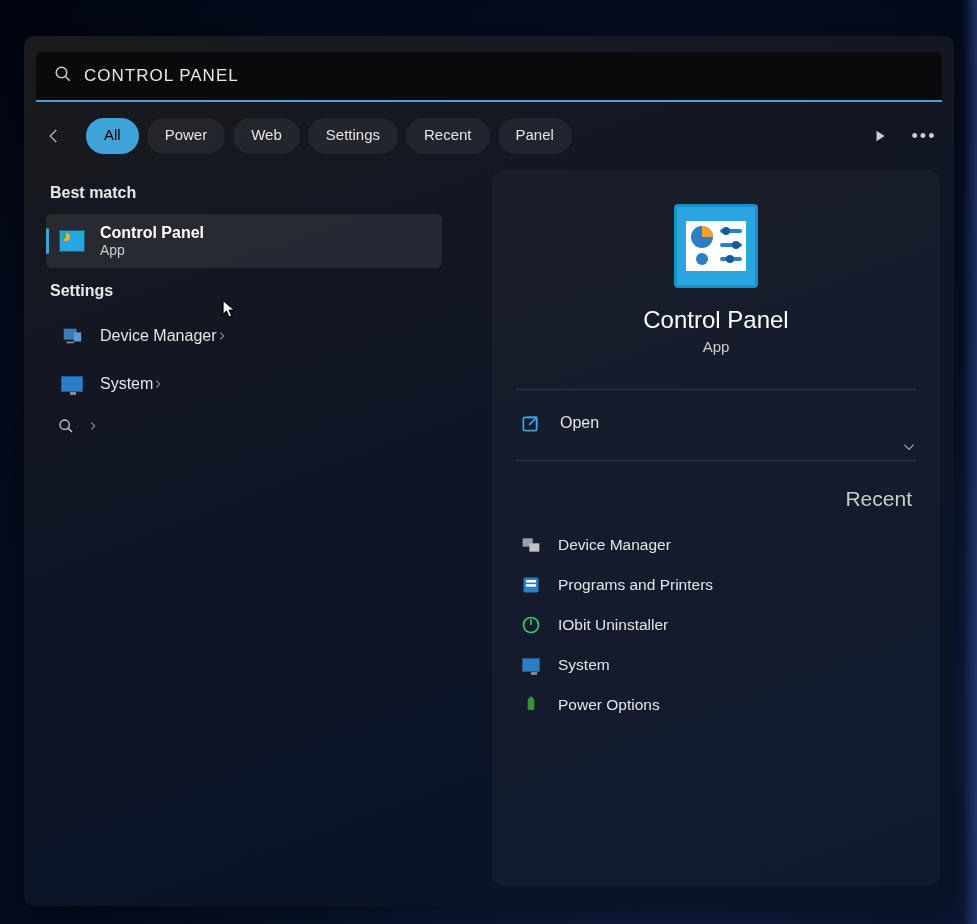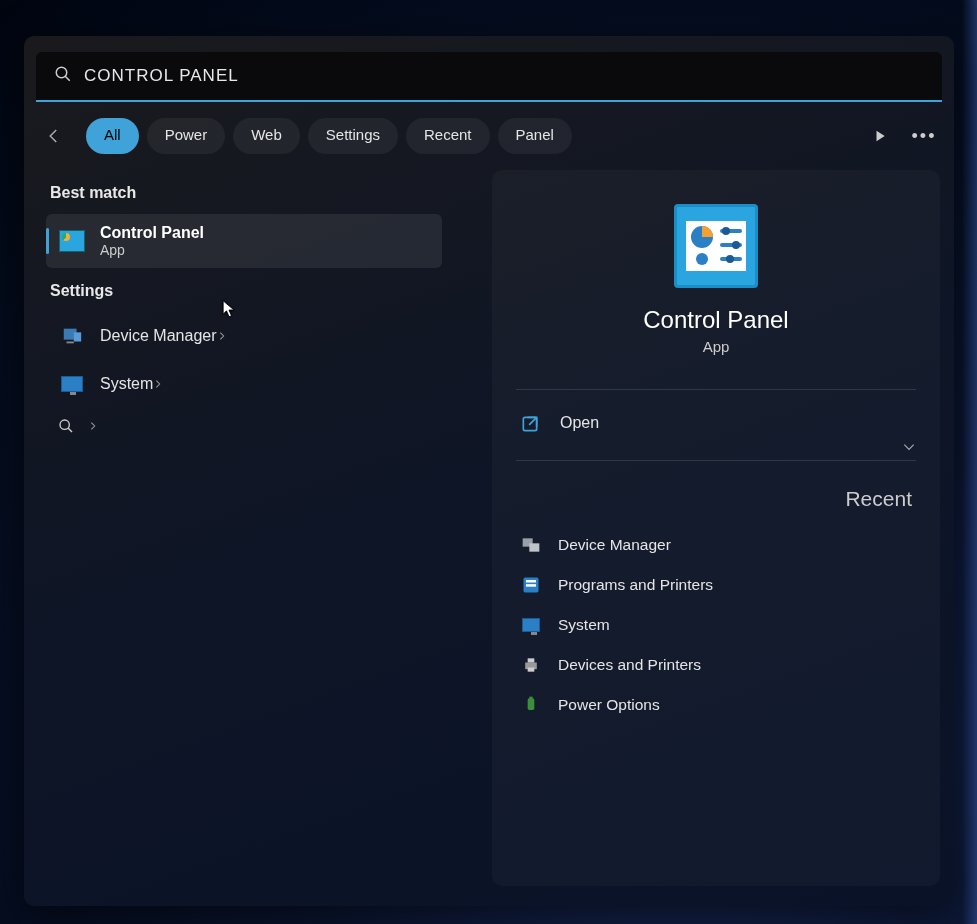--- a/index.html
+++ b/index.html
@@ -300,33 +300,32 @@
             <svg width="20" height="20" viewBox="0 0 24 24">
               <rect x="3" y="3" width="18" height="18" rx="2" fill="#2a7fc5"></rect>
               <rect x="6" y="6" width="12" height="3" fill="#fff"></rect>
               <rect x="6" y="11" width="12" height="3" fill="#fff"></rect>
             </svg>
           </span>
         <span>Programs and Printers</span>
       </div>
       <div class="recent-item">
         <span class="ricon">
+            <svg width="20" height="20" viewBox="0 0 24 24">
+              <circle cx="12" cy="12" r="9" fill="none" stroke="#2ecc71" stroke-width="2"></circle>
+              <line x1="12" y1="5" x2="12" y2="12" stroke="#2ecc71" stroke-width="2"></line>
+            </svg>
+          </span>
+        <span>IObit Uninstaller</span>
+      </div>
+      <div class="recent-item">
+        <span class="ricon">
             <div class="ic-mon" style="width:18px;height:14px"></div>
           </span>
         <span>System</span>
-      </div>
-      <div class="recent-item">
-        <span class="ricon">
-            <svg width="20" height="20" viewBox="0 0 24 24">
-              <rect x="5" y="9" width="14" height="8" fill="#999"></rect>
-              <rect x="8" y="4" width="8" height="5" fill="#ccc"></rect>
-              <rect x="8" y="15" width="8" height="5" fill="#ccc"></rect>
-            </svg>
-          </span>
-        <span>Devices and Printers</span>
       </div>
       <div class="recent-item">
         <span class="ricon">
             <svg width="20" height="20" viewBox="0 0 24 24">
               <rect x="8" y="4" width="8" height="14" rx="2" fill="#3a8f3a"></rect>
               <rect x="10" y="2" width="4" height="3" fill="#3a8f3a"></rect>
             </svg>
           </span>
         <span>Power Options</span>
       </div>

